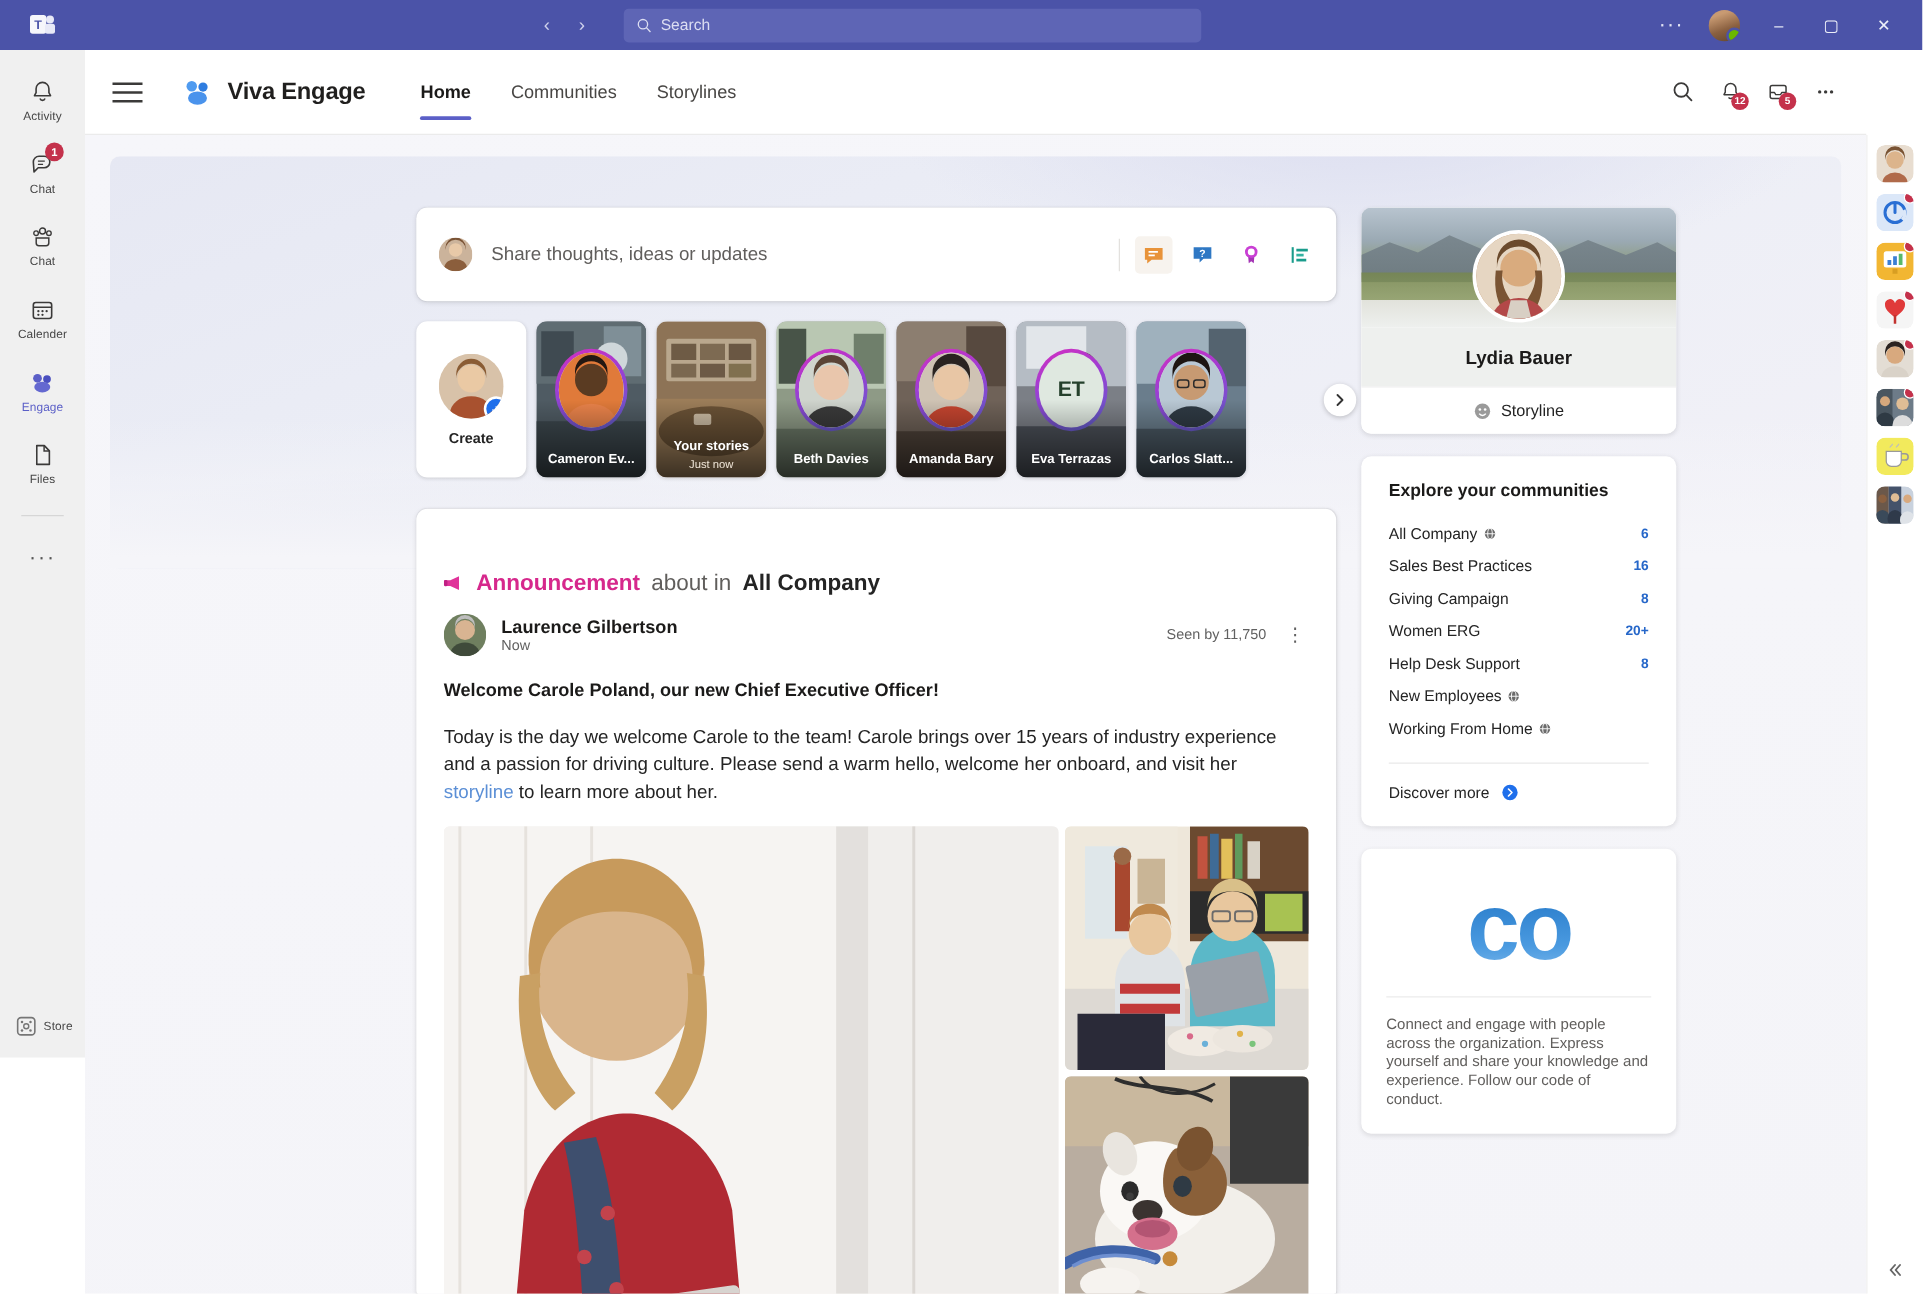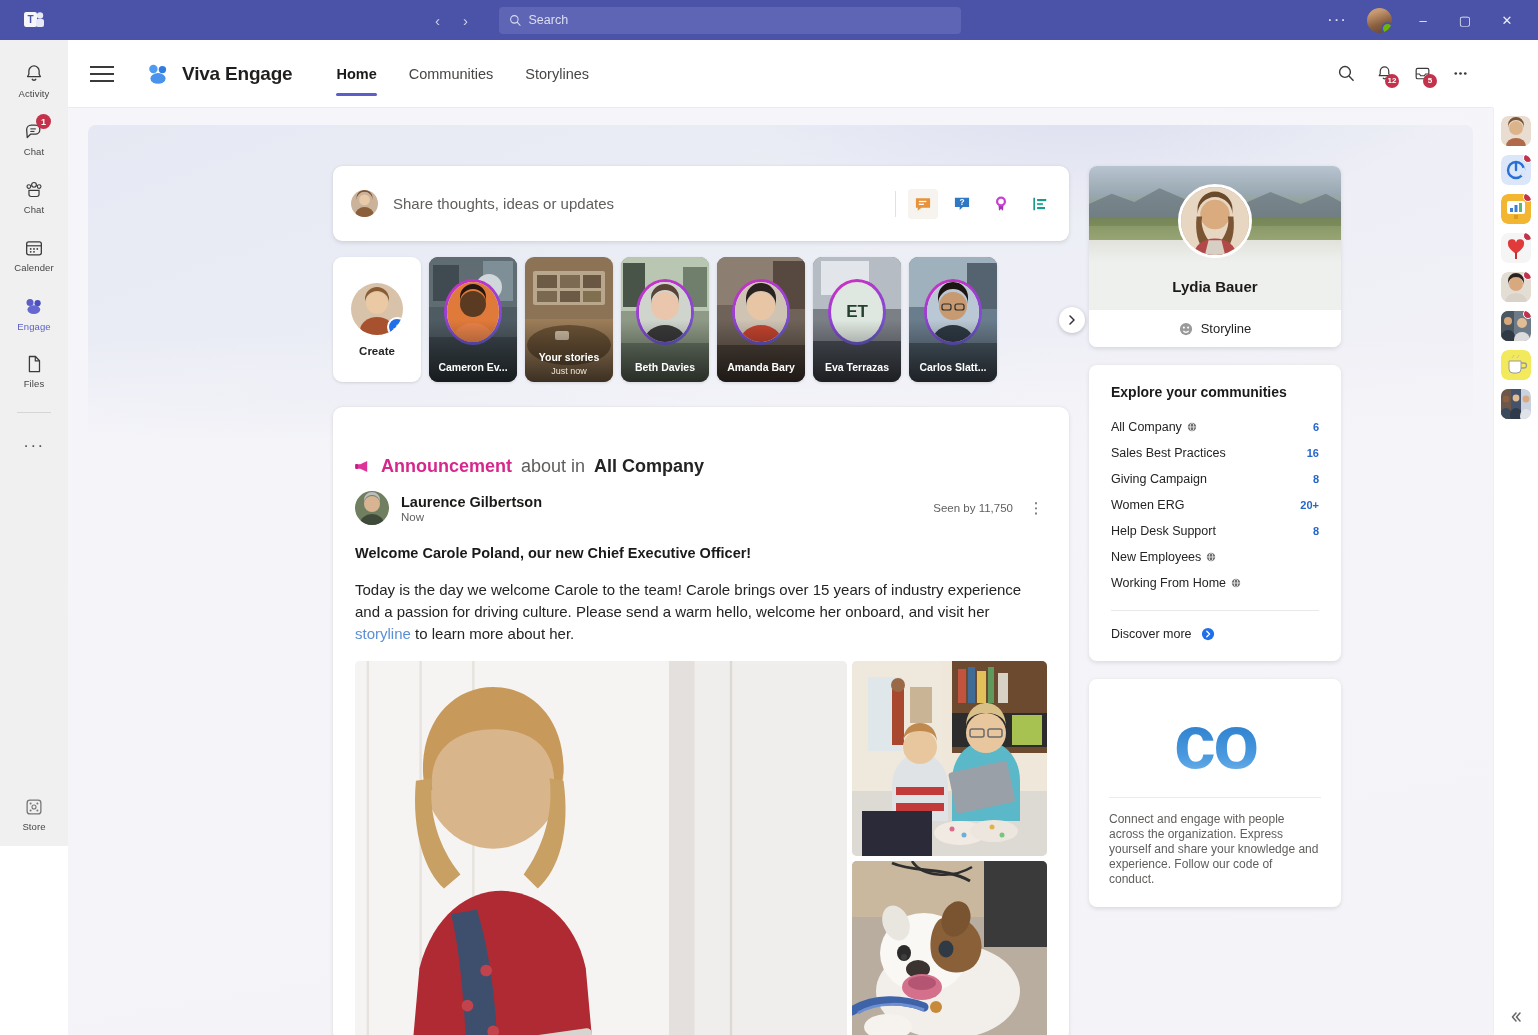--- a/index.html
+++ b/index.html
@@ -56,21 +56,21 @@
   .rail-item.active::before{
     content:"";position:absolute;left:-8px;top:6px;width:3px;height:40px;border-radius:2px;background:#5b5fc7;
   }
   .rail-badge{
     position:absolute;top:2px;right:12px;background:#c4314b;color:#fff;border-radius:9px;
     min-width:15px;height:15px;font-size:9px;display:flex;align-items:center;justify-content:center;
     font-weight:bold;padding:0 3px;
   }
   .rail-sep{width:34px;height:1px;background:#d6d6d6;margin:10px 0 6px;}
   .rail-more{color:#555;font-size:17px;letter-spacing:1.5px;}
-  .rail-store{position:absolute;bottom:14px;display:flex;flex-direction:column;align-items:center;gap:3px;cursor:pointer;}
+  .rail-store{position:absolute;bottom:14px;display:flex;flex-direction:row;align-items:center;gap:3px;cursor:pointer;}
 
   
   .engage-head{
     position:absolute;top:40px;left:68px;width:1425px;height:68px;background:#fff;
     display:flex;align-items:center;border-bottom:1px solid #ebebeb;
   }
   .hamburger{width:34px;height:34px;margin-left:22px;display:flex;flex-direction:column;
     justify-content:center;gap:5px;cursor:pointer;}
   .hamburger span{display:block;width:24px;height:2px;background:#3b3a39;}
   .ve-logo{margin-left:20px;display:flex;align-items:center;}

